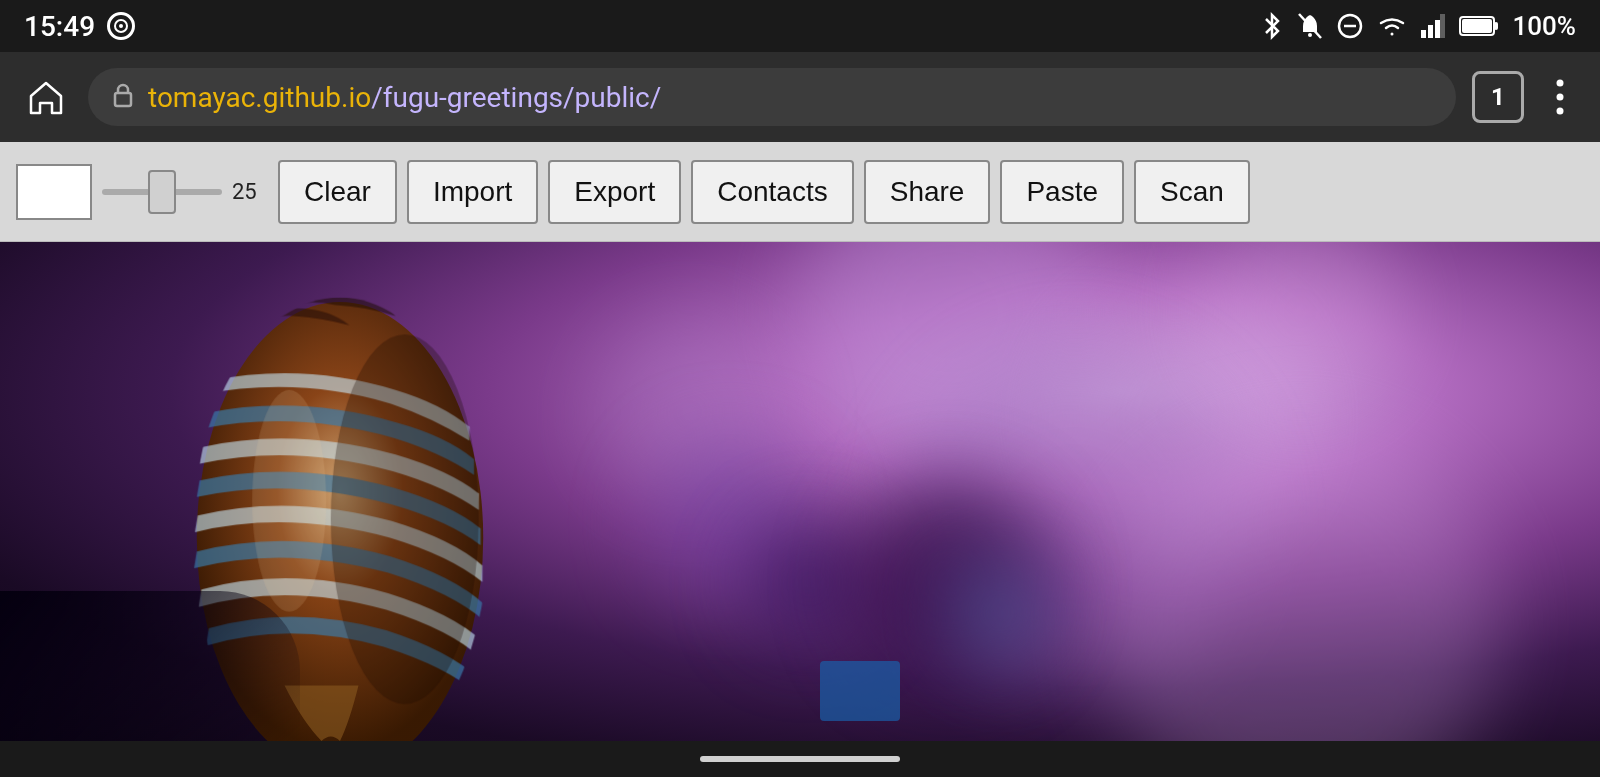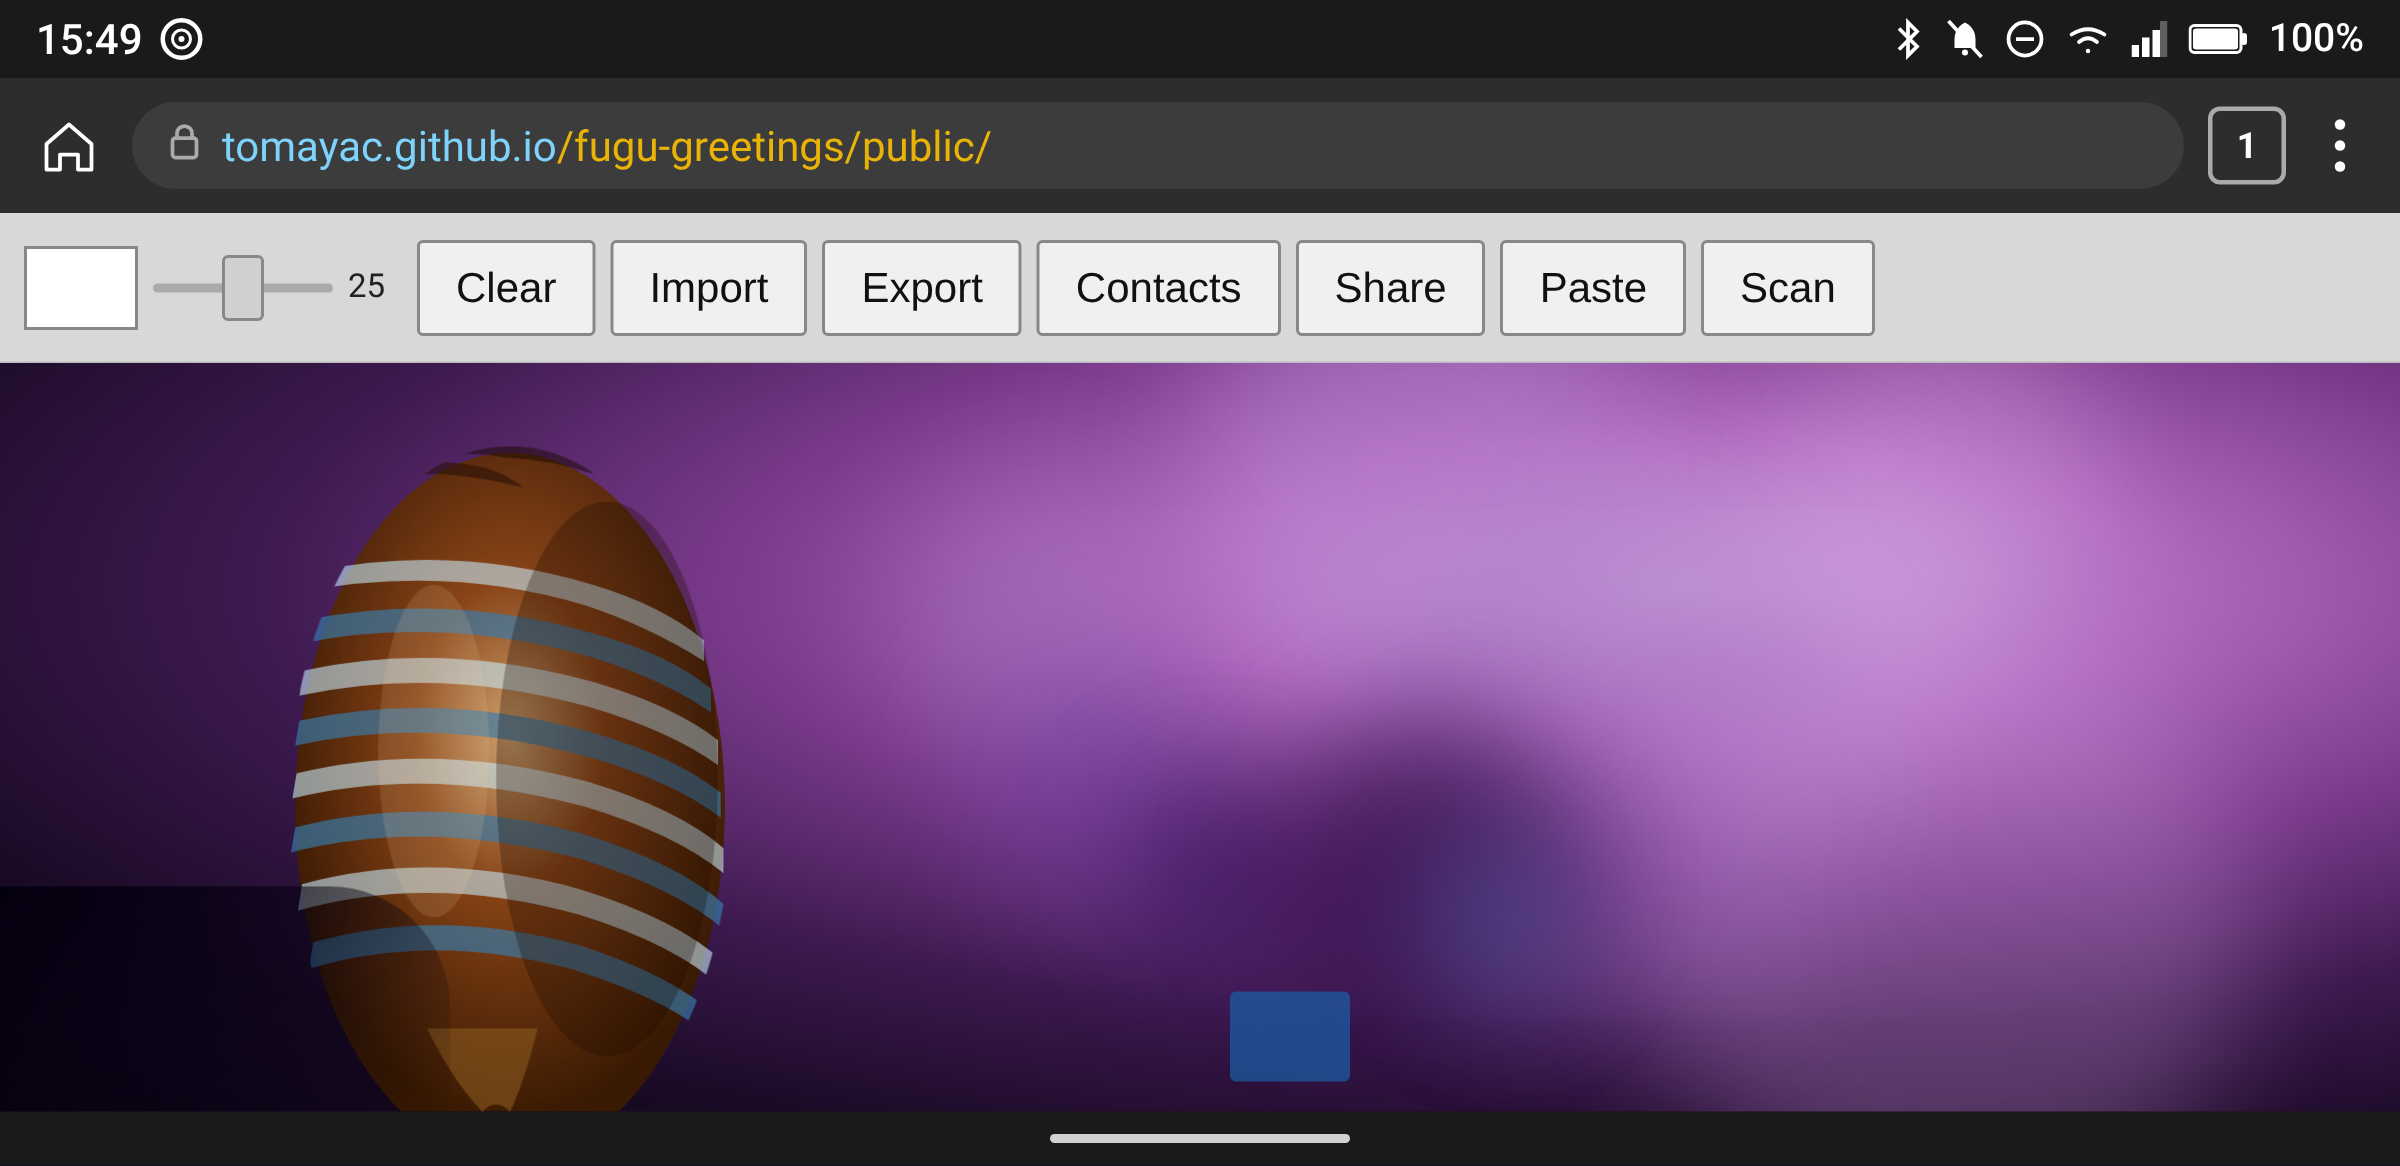--- a/index.html
+++ b/index.html
@@ -285,21 +285,21 @@
   </div>
 
   <div class="url-bar">
     <span class="url-lock">
       <svg width="22" height="26" viewBox="0 0 22 26" fill="none">
         <rect x="3" y="11" width="16" height="13" rx="2" stroke="#aaa" stroke-width="2.5"></rect>
         <path d="M6 11 V8 A5 5 0 0 1 16 8 V11" stroke="#aaa" stroke-width="2.5" fill="none"></path>
       </svg>
     </span>
     <span class="url-text">
-      <span style="color:#7dd3fc;">tomayac.github.io</span><span style="color:#eab308;">/fugu-greetings/public/</span>
+      <span style="color:#eab308;">tomayac.github.io</span><span style="color:#c4b5fd;">/fugu-greetings/public/</span>
     </span>
   </div>
 
   <div class="address-bar-actions">
     <div class="tab-count-btn">
       <span>1</span>
     </div>
     <div class="more-btn">
       <svg width="8" height="36" viewBox="0 0 8 36" fill="white">
         <circle cx="4" cy="4" r="3.5" fill="white"></circle>

